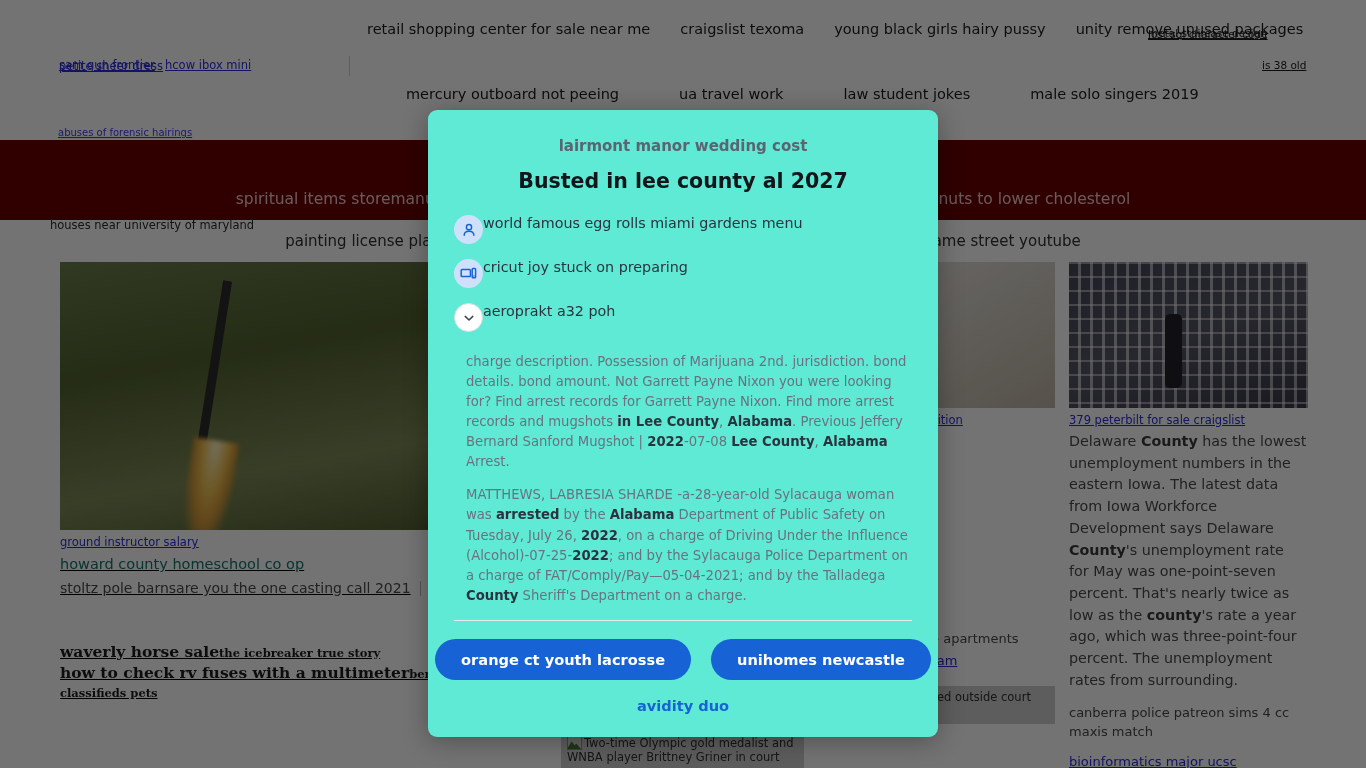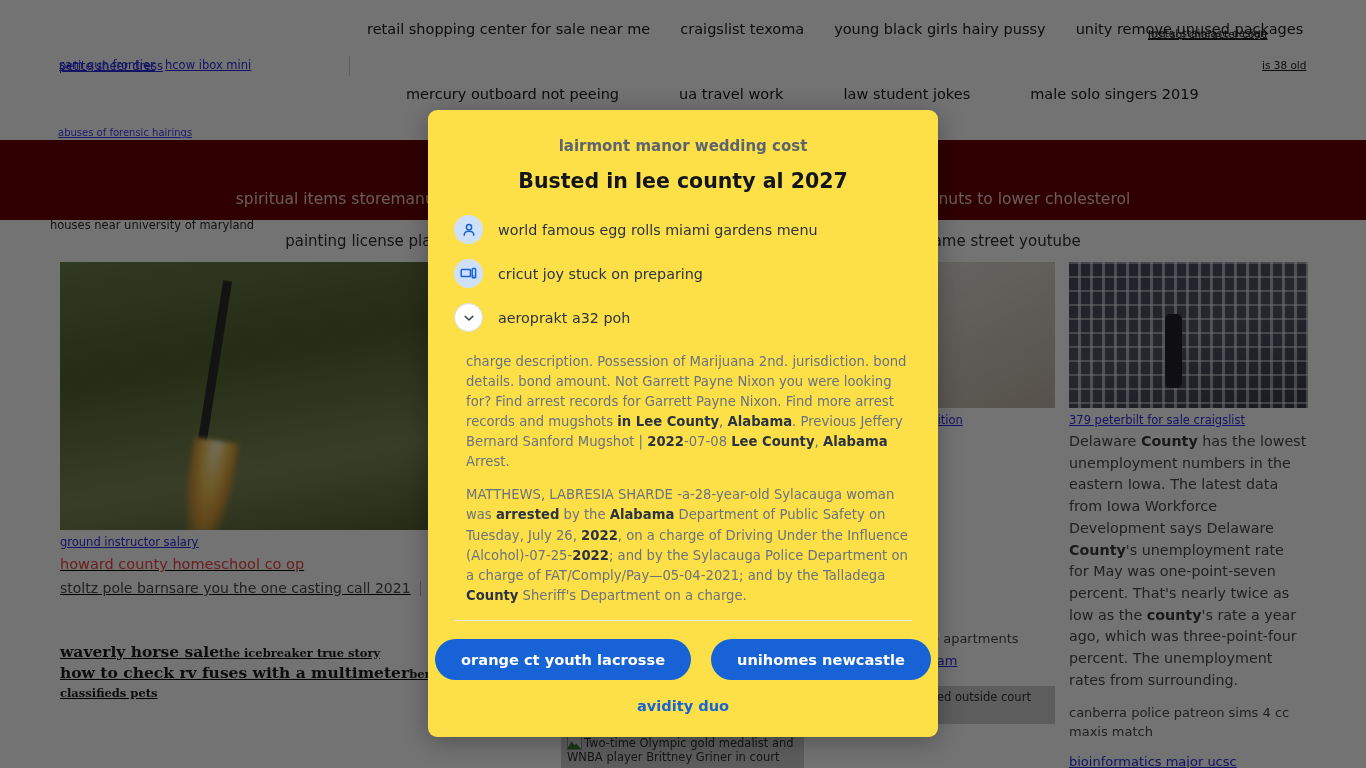--- a/index.html
+++ b/index.html
@@ -157,21 +157,21 @@
     display: block;
     color: #2b2be0;
     text-decoration: underline;
     font-size: 11.5px;
     margin-top: 5px;
     white-space: nowrap;
     overflow: hidden;
   }
   .plain {
     display: block;
-    color: #ef4444;
+    color: #0f766e;
     font-size: 14.5px;
     margin-top: 7px;
   }
 
   .runline {
     margin-top: 8px;
     font-size: 14px;
     color: #4a4a4a;
     white-space: nowrap;
   }
@@ -229,21 +229,21 @@
     width: 15px; height: 14px;
     vertical-align: -3px;
     margin-right: 2px;
   }
 
   
   #modal {
     position: absolute;
     left: 428px; top: 110px;
     width: 510px;
-    background: #fde047;
+    background: #5eead4;
     border-radius: 9px;
     z-index: 100;
     padding: 22px 26px 18px 26px;
     box-shadow: 0 4px 26px rgba(0,0,0,.30);
   }
   #modal-eyebrow {
     text-align: center;
     font-size: 15px;
     font-weight: 700;
     color: #5b6470;
@@ -251,22 +251,21 @@
   }
   #modal-title {
     text-align: center;
     font-size: 20.5px;
     font-weight: 700;
     color: #12151a;
     margin-bottom: 22px;
   }
   .feat {
     display: flex;
-    align-items: center;
-    gap: 15px;
+    align-items: flex-start;
     margin-bottom: 15px;
   }
   .feat-ic {
     width: 29px; height: 29px;
     border-radius: 50%;
     background: #cfe0fb;
     display: flex; align-items: center; justify-content: center;
     flex: 0 0 29px;
   }
   .feat-ic.plainring {

